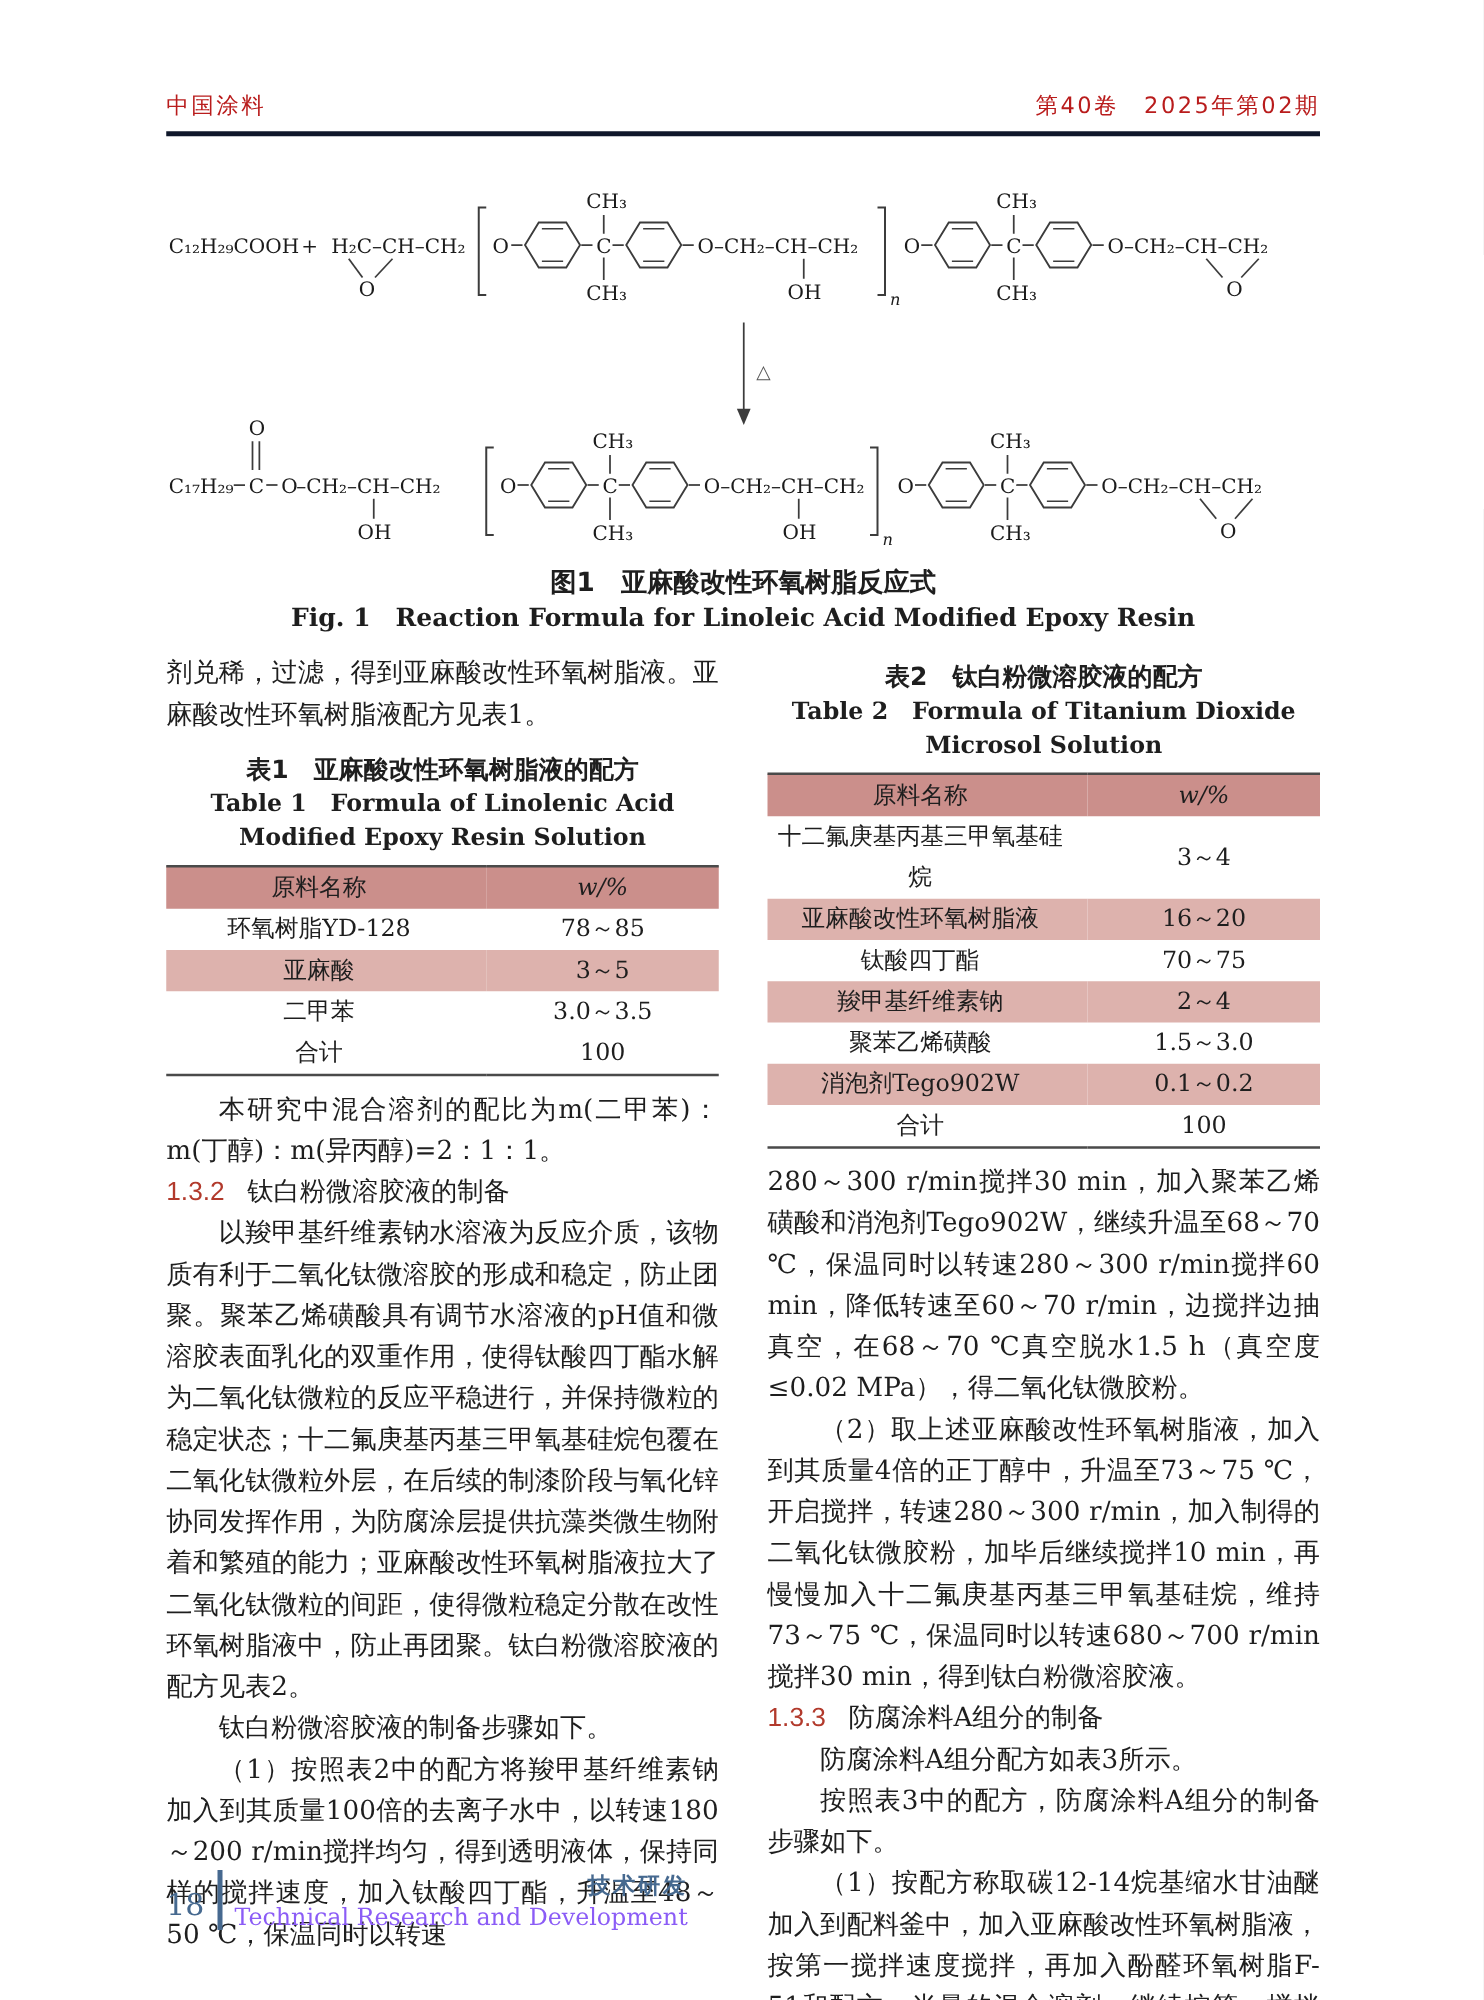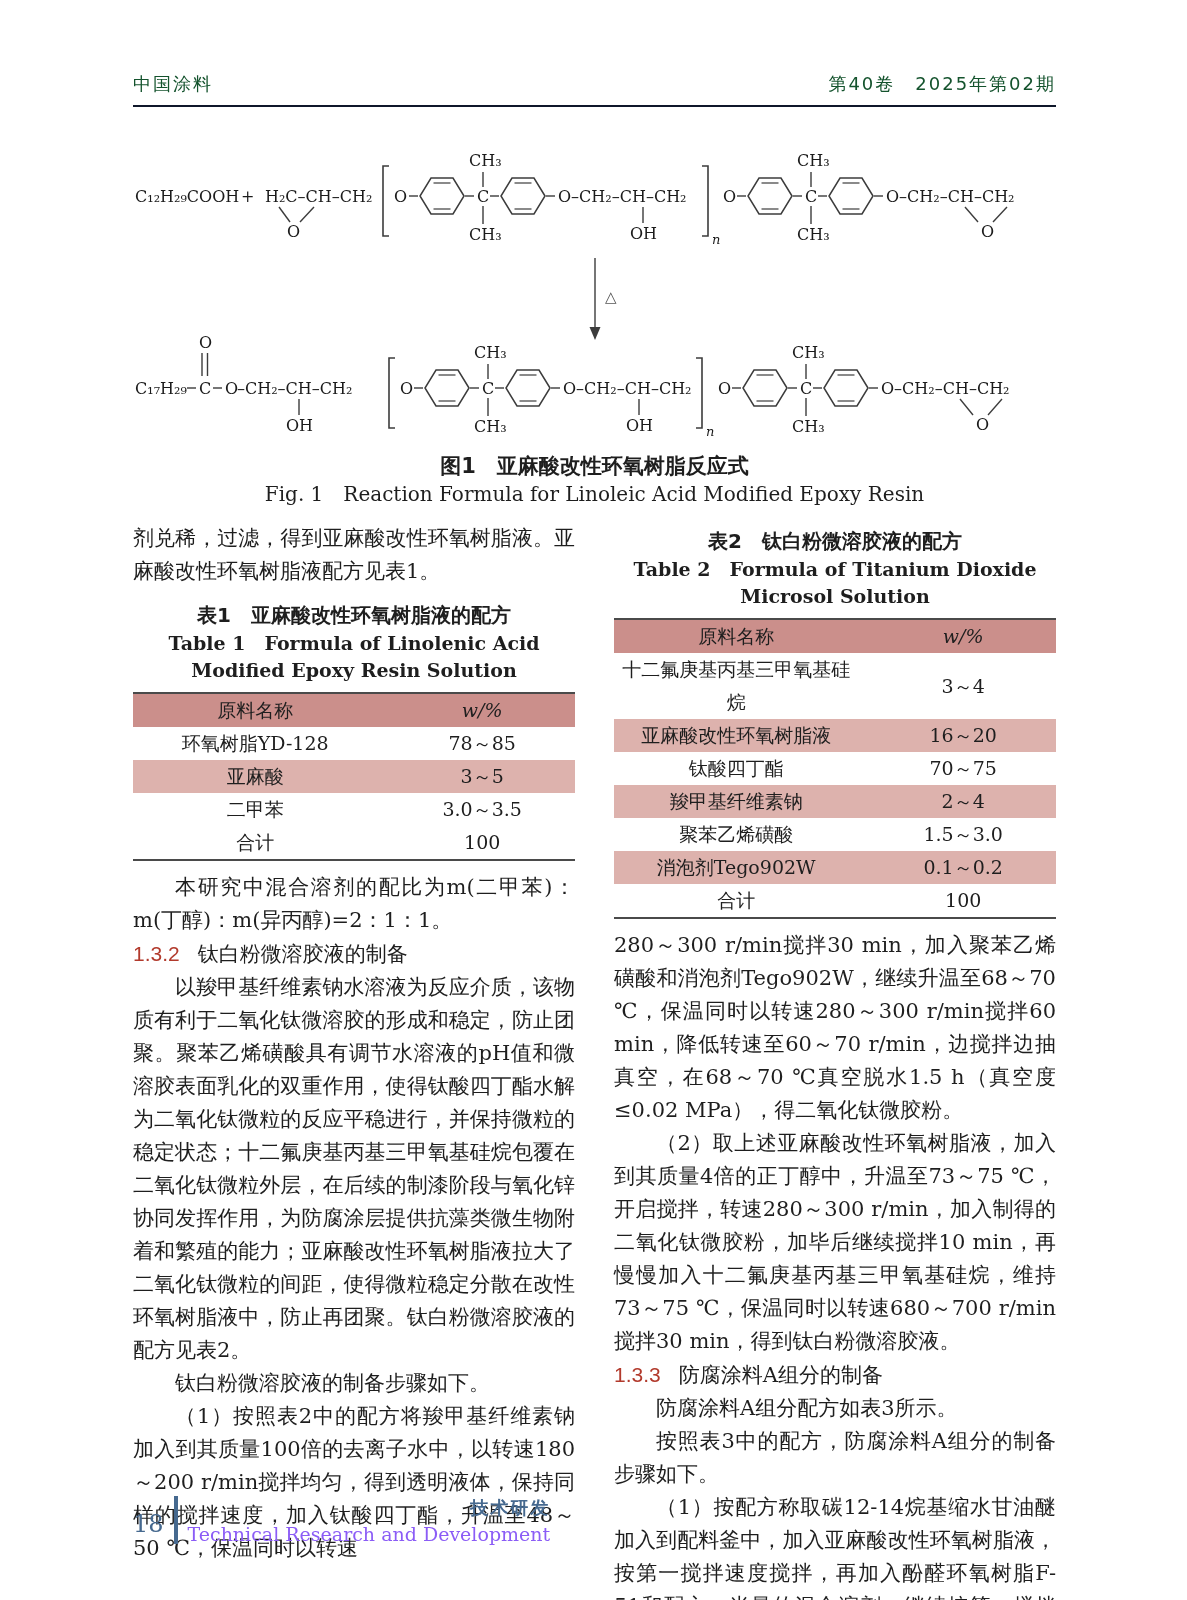--- a/index.html
+++ b/index.html
@@ -1,32 +1,32 @@
 <!DOCTYPE html>
 <html><head>
 <meta charset="utf-8">
 <style>
   html,body{margin:0;padding:0;background:#e8e8e8;}
   .page{position:relative;width:1187px;height:1600px;margin:0 auto;background:#ffffff;
         font-family:"DejaVu Serif","Liberation Serif",serif;color:#1e1e1e;overflow:hidden;}
   
   .page-header{position:absolute;top:72px;left:133px;width:923px;display:flex;
-        justify-content:space-between;align-items:center;border-bottom:2px solid #0f172a;
+        justify-content:space-between;align-items:center;border-bottom:4px solid #0f172a;
         padding-bottom:9px;font-family:"DejaVu Sans","Liberation Sans",sans-serif;
-        font-size:18px;color:#14532d;letter-spacing:2px;}
+        font-size:18px;color:#b91c1c;letter-spacing:2px;}
   
   .figure{position:absolute;top:136px;left:133px;width:923px;height:318px;}
   .scheme .ft{font-family:"DejaVu Serif","Liberation Serif",serif;font-size:16px;fill:#1b1b1b;}
   .scheme .ftn{font-family:"DejaVu Serif","Liberation Serif",serif;font-size:13px;font-style:italic;fill:#1b1b1b;}
   .scheme .bd{stroke:#3c3c3c;stroke-width:1.4;}
   .scheme .bk{fill:none;stroke:#3c3c3c;stroke-width:1.6;}
   .scheme .cond{font-size:15px;fill:#555;}
   .captions{position:absolute;top:452px;left:133px;width:923px;text-align:center;}
   .cap-zh{font-family:"DejaVu Sans","Liberation Sans",sans-serif;font-weight:bold;font-size:21px;line-height:28px;}
-  .cap-en{font-weight:normal;font-size:20px;line-height:28px;}
+  .cap-en{font-weight:bold;font-size:20px;line-height:28px;}
   
   .columns{position:absolute;top:522px;left:133px;width:923px;display:flex;gap:39px;}
   .col{width:442px;font-size:21px;line-height:33px;text-align:justify;}
   .col p{margin:0;}
   .indent{text-indent:2em;}
   .sec-head{font-size:21px;}
   .sec-num{font-family:Liberation Sans, sans-serif;color:#b23a2c;margin-right:18px;}
   
   .tbl-block{margin-top:12px;margin-bottom:10px;}
   .tbl-title-zh{text-align:center;font-family:"DejaVu Sans","Liberation Sans",sans-serif;

